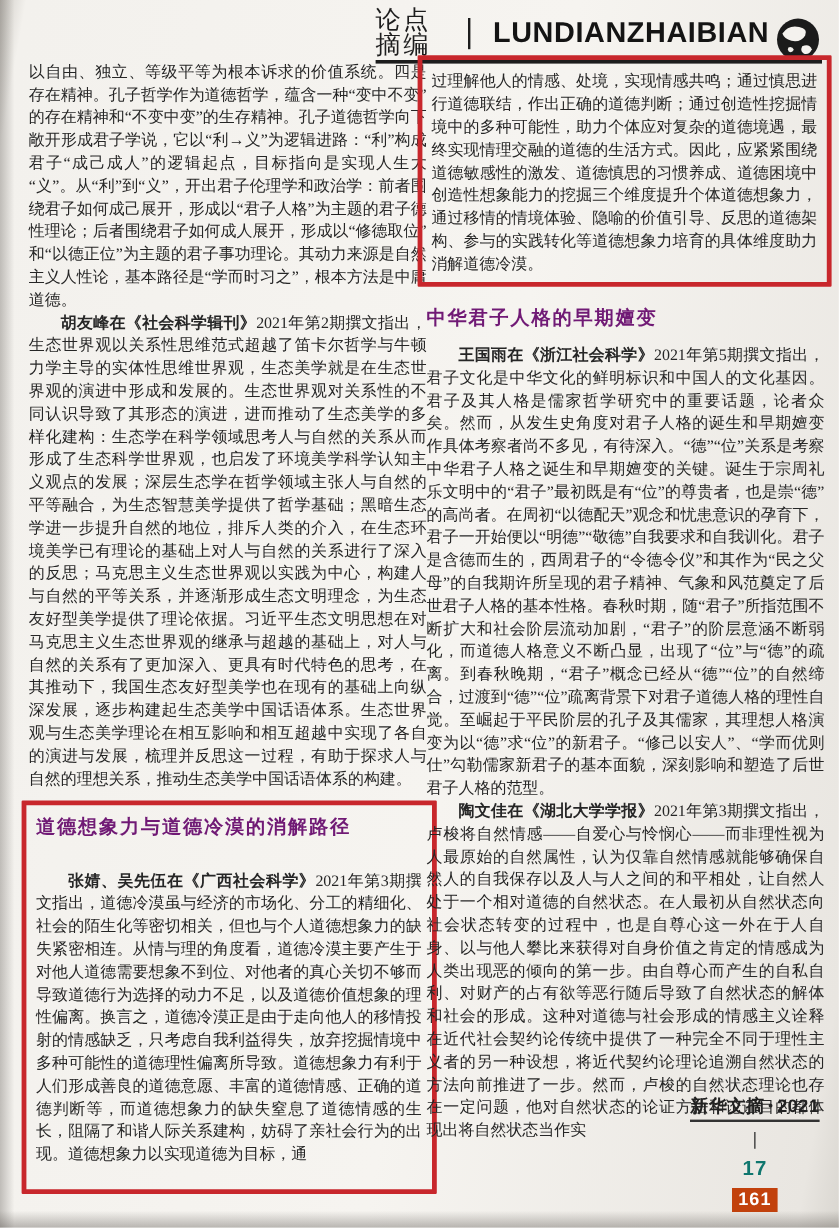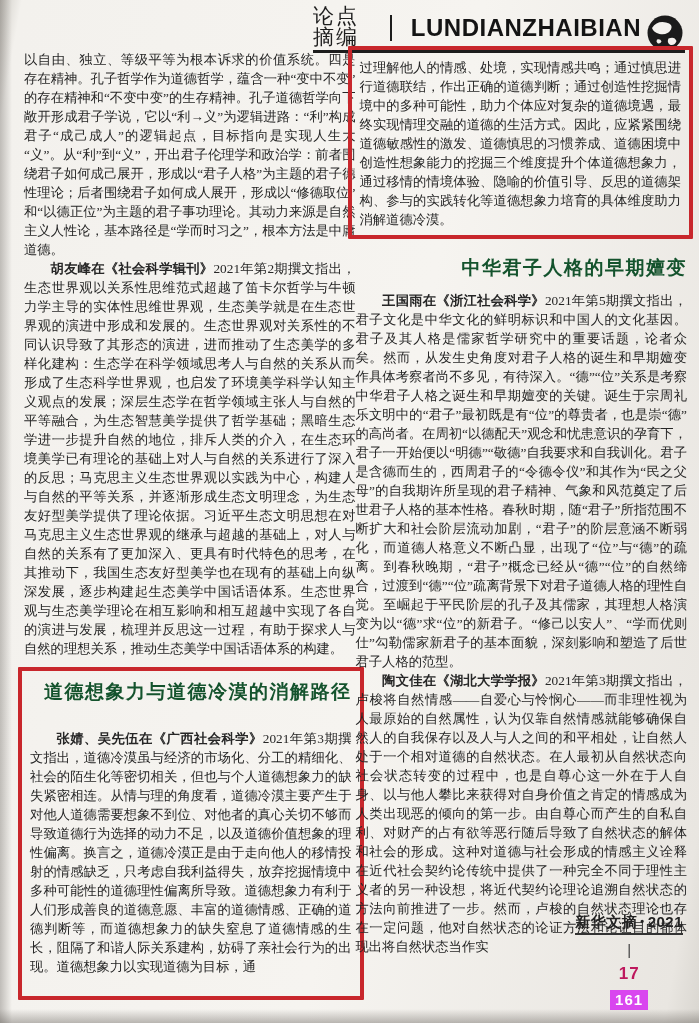--- a/index.html
+++ b/index.html
@@ -34,41 +34,41 @@
   }
   .col{flex:1 1 0;min-width:0;}
   .para{
     margin:0;font-size:13.3px;line-height:19px;text-align:justify;
     color:#262626;
   }
   .para .lead{font-weight:bold;}
   .ind{text-indent:2em;}
   .hd{
     font-family:"Liberation Sans","DejaVu Sans",sans-serif;
-    font-size:19px;font-weight:700;letter-spacing:1.5px;color:#14532d;
-    text-align:right;margin:13px 0 10px;
+    font-size:16px;font-weight:700;letter-spacing:1.5px;color:#701a75;
+    text-align:left;margin:13px 0 10px;
   }
   .hibox{border:4px solid #c8272c;border-radius:1px;}
   .hibox-left{margin:9px -8px 0 -6px;padding:2px 8px 20px;}
   .hibox-left .hd{margin:6px 0 24px;}
   .hibox-right{margin:-4px -6px 16px -8px;padding:8px 8px 6px;}
 
   
   .pfoot{
     position:absolute;right:16px;bottom:13px;
     display:flex;align-items:center;gap:6px;
     font-family:"Liberation Sans","DejaVu Sans",sans-serif;
     flex-direction:column;
   }
   .f-j{font-size:15px;font-weight:700;color:#222;
     border-bottom:2px solid #333;padding-bottom:1px;letter-spacing:.5px;}
   .f-dot{margin:0 3px;font-size:11px;vertical-align:2px;}
   .f-sep{color:#444;font-weight:400;font-size:15px;}
-  .f-issue{font-size:17px;font-weight:800;color:#be185d;letter-spacing:1px;}
-  .f-page{background:#d946ef;color:#fff;font-weight:800;font-size:15px;
+  .f-issue{font-size:17px;font-weight:800;color:#0f766e;letter-spacing:1px;}
+  .f-page{background:#c2410c;color:#fff;font-weight:800;font-size:15px;
     padding:1px 5px 2px;letter-spacing:1px;}
 </style>
 </head>
 <body>
 
 <div class="page">
 
   <header class="masthead">
     <span class="m-cn">论点摘编</span>
     <span class="m-div"></span>

